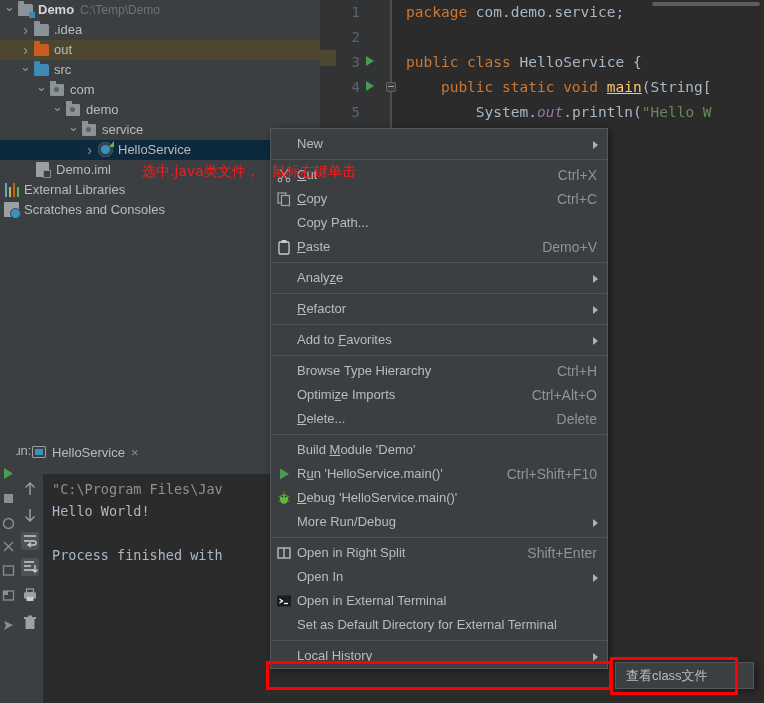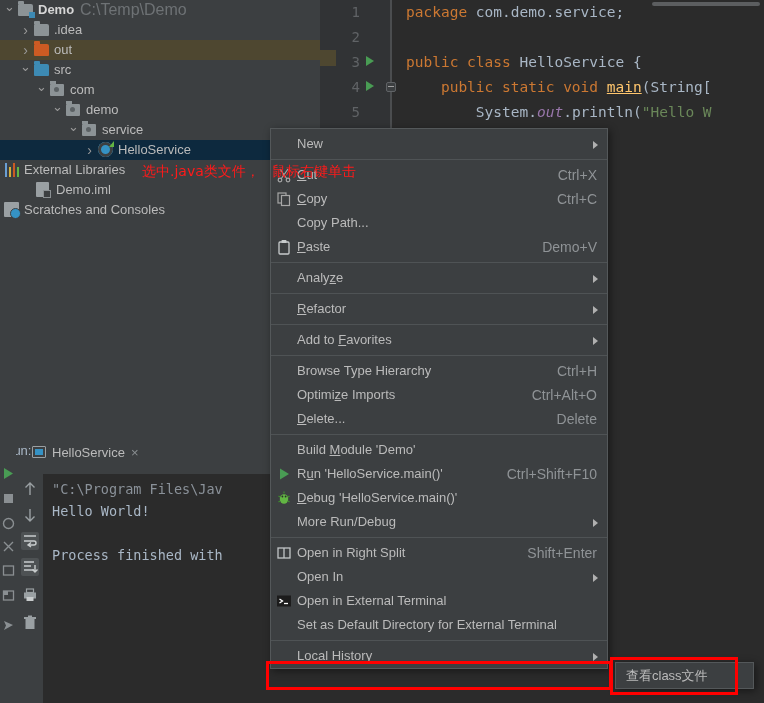--- a/index.html
+++ b/index.html
@@ -80,21 +80,21 @@
   .tree-row.sel { background: #0d293e; }
   .tree-row.out-row { background: #4e4730; }
   .tw-arrow {
     position: absolute; width: 11px; height: 20px; color: #9a9a9a; font-size: 10px;
     text-align: center; line-height: 20px;
   }
   .tw-arrow.down::before { content: "\2304"; font-size: 13px; position:relative; top:-3px;}
   .tw-arrow.right::before { content: "\203A"; font-size: 14px; }
   .tree-label { position: absolute; }
   .tree-label.bold { font-weight: bold; color: #d6d6d6; }
-  .tree-sub { color: #6e7275; font-size: 16px; }
+  .tree-sub { color: #6e7275; font-size: 12px; }
 
   
   .ic { position: absolute; width: 16px; height: 16px; top: 2px; }
   .ic-folder {
     width: 15px; height: 12px; top: 4px; background: #8c9396; border-radius: 1px 2px 1px 1px;
   }
   .ic-folder::before {
     content: ""; position: absolute; left: 0; top: -3px; width: 6px; height: 3px;
     background: #8c9396; border-radius: 1px 1px 0 0;
   }
@@ -300,31 +300,31 @@
           <span class="tw-arrow down" style="left: 68px;"></span>
           <span class="ic ic-pkg" style="left: 82px;"></span>
           <span class="tree-label" style="left: 102px;">service</span>
         </div>
         <div class="tree-row sel">
           <span class="tw-arrow right" style="left: 84px;"></span>
           <span class="ic ic-class" style="left: 98px;"></span>
           <span class="tree-label" style="left: 118px;">HelloService</span>
         </div>
         <div class="tree-row">
+          <span class="ic ic-iml" style="left: 36px;"></span>
+          <span class="tree-label" style="left: 56px;">Demo.iml</span>
+        </div>
+        <div class="tree-row">
           <span class="ic ic-lib" style="left: 4px;">
             <i style="position: absolute; bottom: 0px; width: 2px; left: 1px; height: 14px; background: rgb(106, 159, 212);"></i>
             <i style="position: absolute; bottom: 0px; width: 2px; left: 5px; height: 10px; background: rgb(210, 176, 60);"></i>
             <i style="position: absolute; bottom: 0px; width: 2px; left: 9px; height: 14px; background: rgb(204, 91, 35);"></i>
             <i style="position: absolute; bottom: 0px; width: 2px; left: 13px; height: 10px; background: rgb(98, 181, 67);"></i>
           </span>
           <span class="tree-label" style="left: 24px;">External Libraries</span>
-        </div>
-        <div class="tree-row">
-          <span class="ic ic-iml" style="left: 36px;"></span>
-          <span class="tree-label" style="left: 56px;">Demo.iml</span>
         </div>
         <div class="tree-row">
           <span class="ic ic-scratch" style="left: 4px;"></span>
           <span class="tree-label" style="left: 24px;">Scratches and Consoles</span>
         </div>
       </div>
   </div>
 
   <div class="run-window">
     <div class="run-header">

